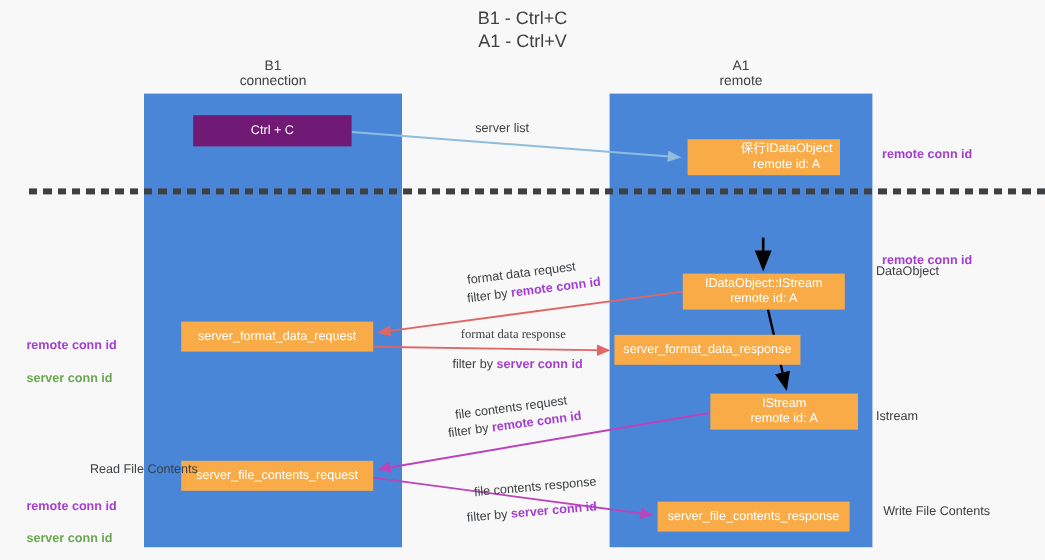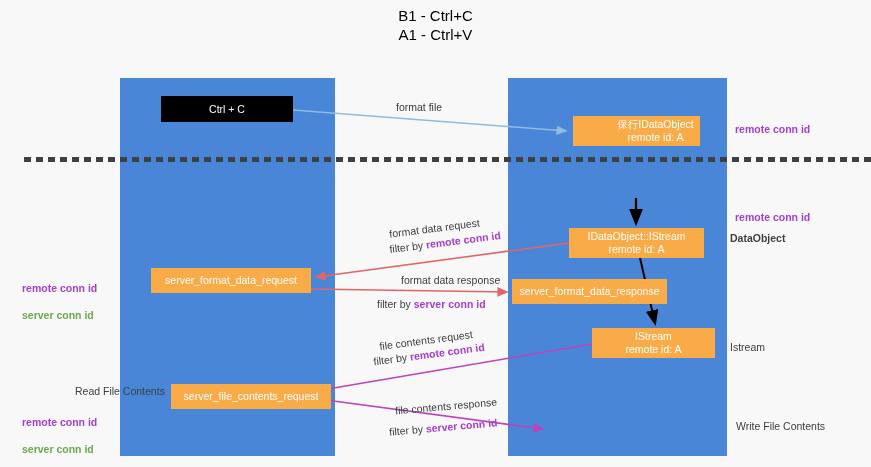--- a/index.html
+++ b/index.html
@@ -23,21 +23,21 @@
   }
   .abs { position: absolute; }
 
   
   .title {
     left: 0; top: 6px;
     width: 871px;
     text-align: center;
     font-size: 15px;
     line-height: 19px;
-    color: #000000;
+    color: #404040;
     white-space: pre-line;
   }
 
   
   .col-head {
     font-size: 11.5px;
     line-height: 13px;
     text-align: center;
     color: #3c4043;
     white-space: pre-line;
@@ -67,46 +67,46 @@
     flex-direction: column;
     align-items: center;
     justify-content: center;
     text-align: center;
     font-size: 10.5px;
     line-height: 13px;
     color: #ffffff;
     white-space: pre-line;
     padding: 2px 4px;
   }
-  .node.green  { background: #000000; }
+  .node.green  { background: #701a75; }
   .node.orange { background: #f9ab47; }
 
   #n-ctrlc   { left: 161px; top: 96px;  width: 132px; height: 26px; }
   #n-idobj   { left: 573px; top: 116px; width: 127px; height: 30px; padding-left: 42px; }
   #n-ctrlv   { left: 578px; top: 172px; width: 117px; height: 26px; }
   #n-getdata { left: 569px; top: 228px; width: 135px; height: 30px; }
   #n-sfdreq  { left: 151px; top: 268px; width: 160px; height: 25px; }
   #n-sfdresp { left: 512px; top: 279px; width: 155px; height: 25px; }
   #n-istream { left: 592px; top: 328px; width: 123px; height: 30px; }
-  #n-sfcreq  { left: 151px; top: 384px; width: 160px; height: 25px; margin-left: 20px; }
+  #n-sfcreq  { left: 151px; top: 384px; width: 160px; height: 25px; }
   #n-sfcresp { left: 548px; top: 418px; width: 160px; height: 25px; }
 
   
   .side {
     font-size: 10.5px;
     line-height: 13.5px;
     white-space: pre-line;
   }
   .side.plain  { color: #3c4043; }
   .side.purple { color: #a33fcf; font-weight: bold; }
   .side.multi  { font-weight: bold; }
 
   #s-remote-1   { left: 735px; top: 123px; }
   #s-remote-2   { left: 735px; top: 211px; }
-  #s-dataobject { left: 730px; top: 232px; font-weight: bold; }
+  #s-dataobject { left: 730px; top: 220px; }
   #s-istream    { left: 730px; top: 341px; }
   #s-write      { left: 736px; top: 420px; }
 
   #s-left-1 { left: 22px; top: 268px; text-align: left; }
   #s-left-2 { left: 30px; top: 385px; padding-left: 45px; }
   #s-left-3 { left: 22px; top: 402px; text-align: left; }
 
   .ln-purple { color: #a33fcf; font-weight: bold; display: block; }
   .ln-green  { color: #6aa84f; font-weight: bold; display: block; }
 
@@ -116,21 +116,21 @@
     line-height: 14px;
     color: #3c4043;
     white-space: nowrap;
   }
   .edge-label .hl-purple { color: #a33fcf; font-weight: bold; }
 
   #e-formatlist { left: 396px; top: 100px; }
 
   #e-fdreq { left: 389px; top: 221px; transform: rotate(-7.2deg); }
   #e-fdreq2 { left: 389px; top: 235px; transform: rotate(-7.2deg); }
-  #e-fdresp  { left: 401px; top: 273px; }
+  #e-fdresp  { left: 384px; top: 273px; font-family: Liberation Serif, serif; }
   #e-fdresp2 { left: 377px; top: 297px; }
 
   #e-fcreq  { left: 379px; top: 333px; transform: rotate(-7.5deg); }
   #e-fcreq2 { left: 373px; top: 347px; transform: rotate(-7.5deg); }
   #e-fcresp  { left: 395px; top: 399px; transform: rotate(-5deg); }
   #e-fcresp2 { left: 389px; top: 420px; transform: rotate(-5deg); }
 </style>
 </head>
 <body>
 
@@ -166,35 +166,40 @@
     <line x1="640" y1="258" x2="655" y2="323" stroke="#000000" stroke-width="2" marker-end="url(#ah-black)"></line>
 
     <line x1="592" y1="344" x2="316" y2="391" stroke="#bb44bb" stroke-width="1.6" marker-end="url(#ah-magenta)"></line>
 
     <line x1="311" y1="398" x2="543" y2="429" stroke="#bb44bb" stroke-width="1.6" marker-end="url(#ah-magenta)"></line>
   </svg>
 
   <div class="abs title" id="diagram-title">B1 - Ctrl+C
 A1 - Ctrl+V</div>
 
+  <div class="abs col-head" id="head-b1">B1
+connection</div>
+  <div class="abs col-head" id="head-a1">A1
+remote</div>
 
   <div class="abs" id="divider"></div>
 
   <div class="abs node green" id="n-ctrlc">Ctrl + C</div>
   <div class="abs node orange" id="n-idobj">保行IDataObject
 remote id: A</div>
   <div class="abs node orange" id="n-getdata">IDataObject::IStream
 remote id: A</div>
   <div class="abs node orange" id="n-sfdresp">server_format_data_response</div>
   <div class="abs node orange" id="n-sfdreq">server_format_data_request</div>
   <div class="abs node orange" id="n-istream">IStream
 remote id: A</div>
   <div class="abs node orange" id="n-sfcreq">server_file_contents_request</div>
-
-  <div class="abs edge-label" id="e-formatlist">format file</div>
+  <div class="abs node orange" id="n-sfcresp">server_file_contents_response</div>
+
+  <div class="abs edge-label" id="e-formatlist">server list</div>
 
   <div class="abs edge-label" id="e-fdreq">format data request</div>
   <div class="abs edge-label" id="e-fdreq2"><span>filter by </span><span class="hl-purple">remote conn id</span></div>
 
   <div class="abs edge-label" id="e-fdresp">format data response</div>
   <div class="abs edge-label" id="e-fdresp2"><span>filter by </span><span class="hl-purple">server conn id</span></div>
 
   <div class="abs edge-label" id="e-fcreq">file contents request</div>
   <div class="abs edge-label" id="e-fcreq2"><span>filter by </span><span class="hl-purple">remote conn id</span></div>
 

